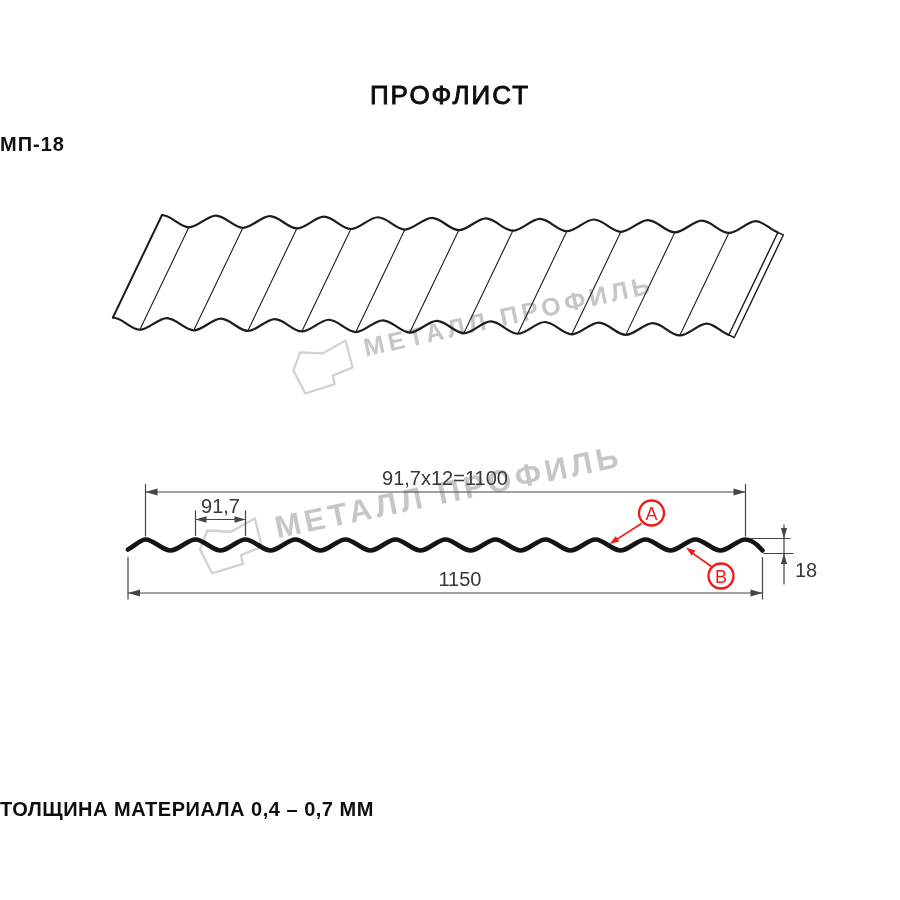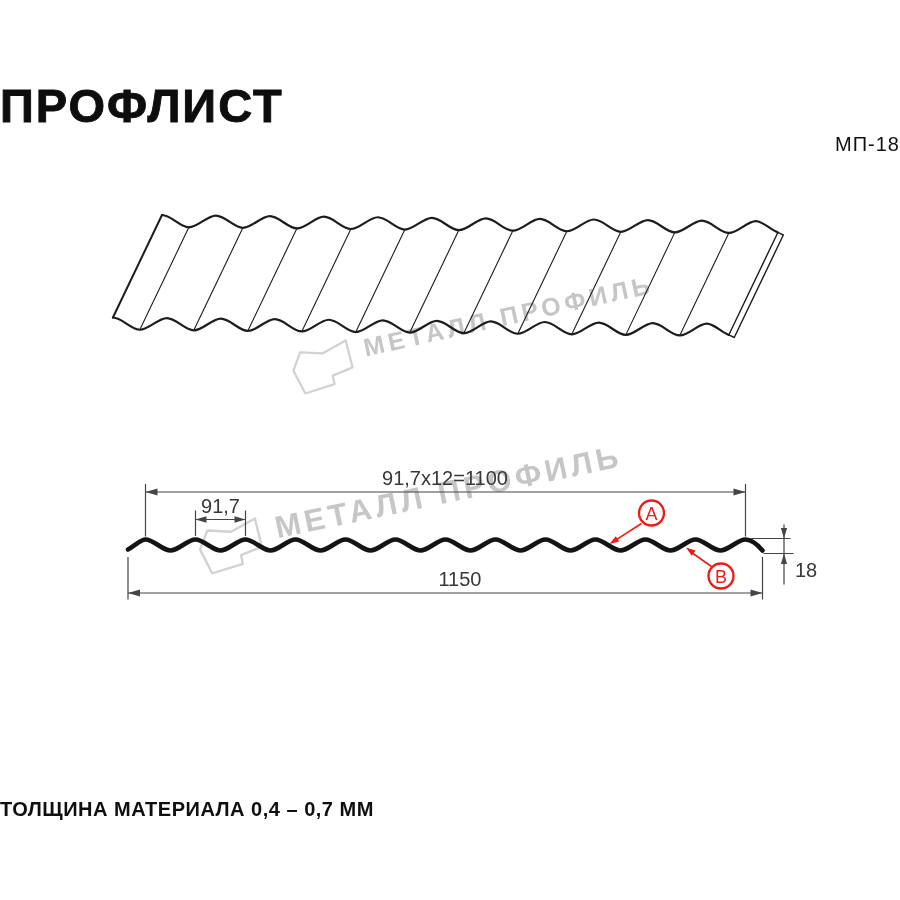--- a/index.html
+++ b/index.html
@@ -1,23 +1,23 @@
 <!DOCTYPE html>
 <html><head>
 <meta charset="utf-8">
 <style>
   html,body{margin:0;padding:0;}
   body{width:900px;height:900px;background:#ffffff;position:relative;overflow:hidden;
        font-family:"Liberation Sans", sans-serif;}
   .page{position:absolute;inset:0;}
-  .title{position:absolute;left:0;right:0;top:82px;text-align:left;
-         font-size:47px;font-weight:700;letter-spacing:2px;color:#0d0d0d;
+  .title{position:absolute;left:0;right:0;top:82px;text-align:center;
+         font-size:26px;font-weight:400;letter-spacing:2px;color:#0d0d0d;
          -webkit-text-stroke:0.9px #0d0d0d;line-height:1;z-index:2;}
-  .model{position:absolute;left:0;right:0;top:130px;text-align:right;
-         font-size:20px;font-weight:400;letter-spacing:1px;color:#111;line-height:1.4;z-index:2;}
+  .model{position:absolute;left:0;right:0;top:130px;text-align:left;
+         font-size:20px;font-weight:700;letter-spacing:1px;color:#111;line-height:1.4;z-index:2;}
   .footer{position:absolute;left:0;right:0;top:795px;
           font-size:20px;font-weight:700;letter-spacing:0.5px;color:#0f0f0f;line-height:1.4;z-index:2;}
   .watermark{position:absolute;display:flex;align-items:center;z-index:0;white-space:nowrap;}
   .watermark .wmtext{color:#c6c6c6;font-weight:700;}
   .wm1{left:291px;top:344px;transform:rotate(-12.5deg);transform-origin:32px 23px;}
   .wm1 .wmtext{font-size:25px;letter-spacing:4px;margin-left:12px;transform:translateY(-10px);}
   .wm2{left:198px;top:522px;transform:rotate(-11.8deg);transform-origin:33px 24px;}
   .wm2 .wmtext{font-size:31px;letter-spacing:4px;margin-left:14px;transform:translateY(-8px);}
   svg.drawing{position:absolute;left:0;top:0;z-index:1;}
   svg text{font-family:"Liberation Sans", sans-serif;}

